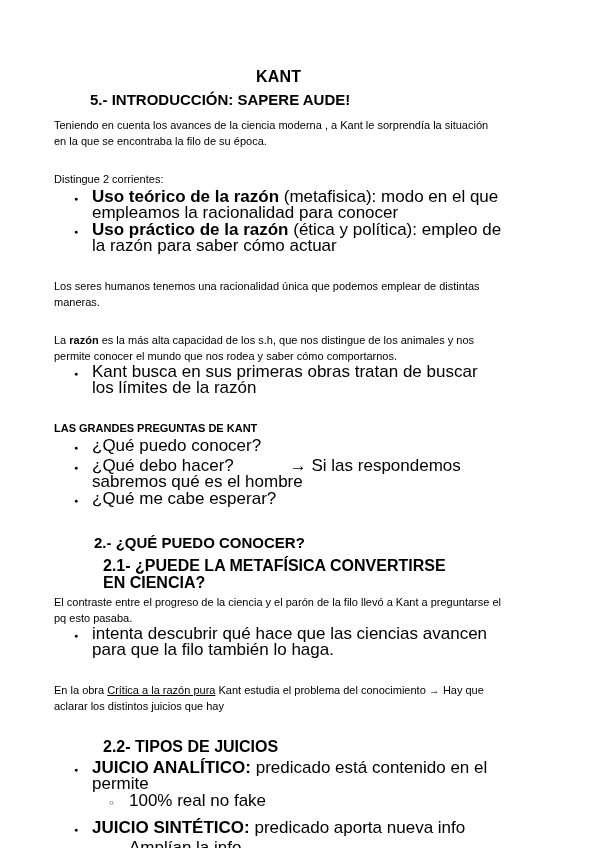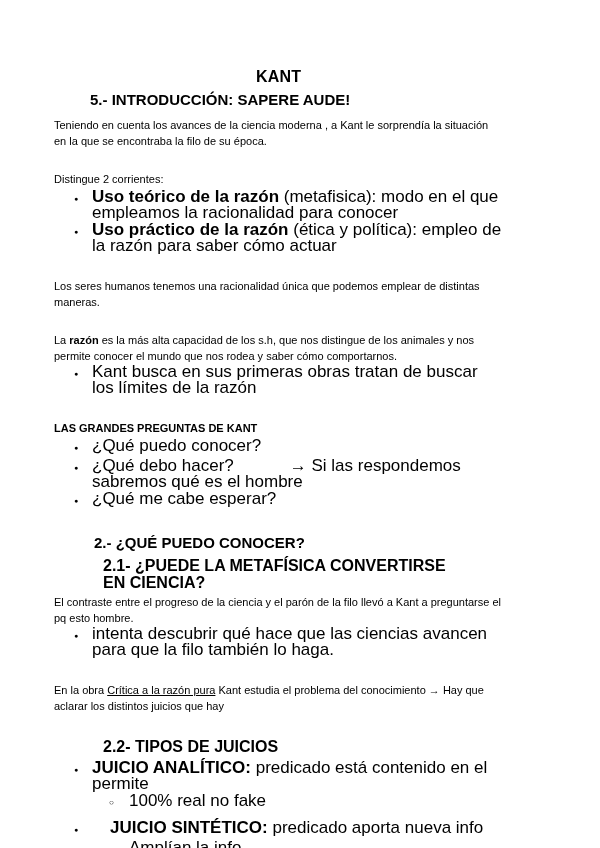--- a/index.html
+++ b/index.html
@@ -44,21 +44,21 @@
   .u { text-decoration:underline; }
   .li { display:flex; font-size:17px; line-height:16px; margin-bottom:1px; }
   .l1 { margin-left:20px; }
   .l2 { margin-left:55px;justify-content:center; }
   .mk { flex:0 0 18px; display:inline-block; text-align:left; }
   .l2 .mk { flex-basis:20px; }
   .dot::before { content:"●"; font-size:7px; position:relative; top:-1px; }
   .circle::before { content:"○"; font-size:8px; position:relative; top:-1px; }
   .tx { flex:1; }
   .q-note { margin-left:56px; }
-  .mt-gap-sm { margin-top:8px;gap:18px; }
+  .mt-gap-sm { margin-top:8px; }
 </style>
 </head>
 <body>
 
 <div class="page">
 
   <div class="title">KANT</div>
 
   <div class="h1">5.- INTRODUCCIÓN: SAPERE AUDE!</div>
 
@@ -96,21 +96,21 @@
   </div>
   <div class="li l1">
     <span class="mk dot"></span>
     <span class="tx">¿Qué me cabe esperar?</span>
   </div>
 
   <div class="h1b">2.- ¿QUÉ PUEDO CONOCER?</div>
 
   <div class="h2 h2-21">2.1- ¿PUEDE LA METAFÍSICA CONVERTIRSE EN CIENCIA?</div>
 
-  <div class="p">El contraste entre el progreso de la ciencia y el parón de la filo llevó a Kant a preguntarse el pq esto hombre.</div>
+  <div class="p">El contraste entre el progreso de la ciencia y el parón de la filo llevó a Kant a preguntarse el pq esto pasaba.</div>
 
   <div class="li l1">
     <span class="mk dot"></span>
     <span class="tx">intenta descubrir qué hace que las ciencias avancen para que la filo también lo haga.</span>
   </div>
 
   <div class="p sp-before"><span>En la obra </span><span class="u">Crítica a la razón pura</span><span> Kant estudia el problema del conocimiento → Hay que aclarar los distintos juicios que hay</span></div>
 
   <div class="h2 h2-22">2.2- TIPOS DE JUICIOS</div>
 

